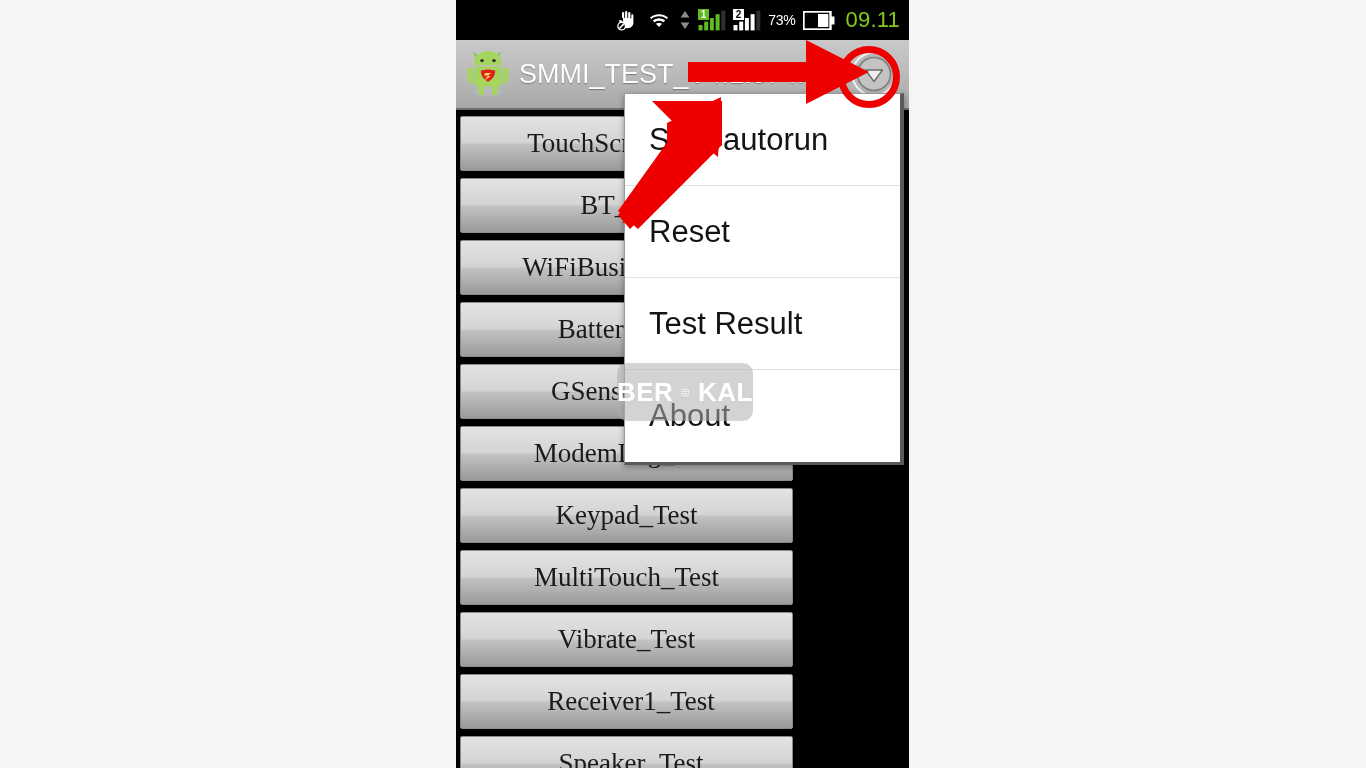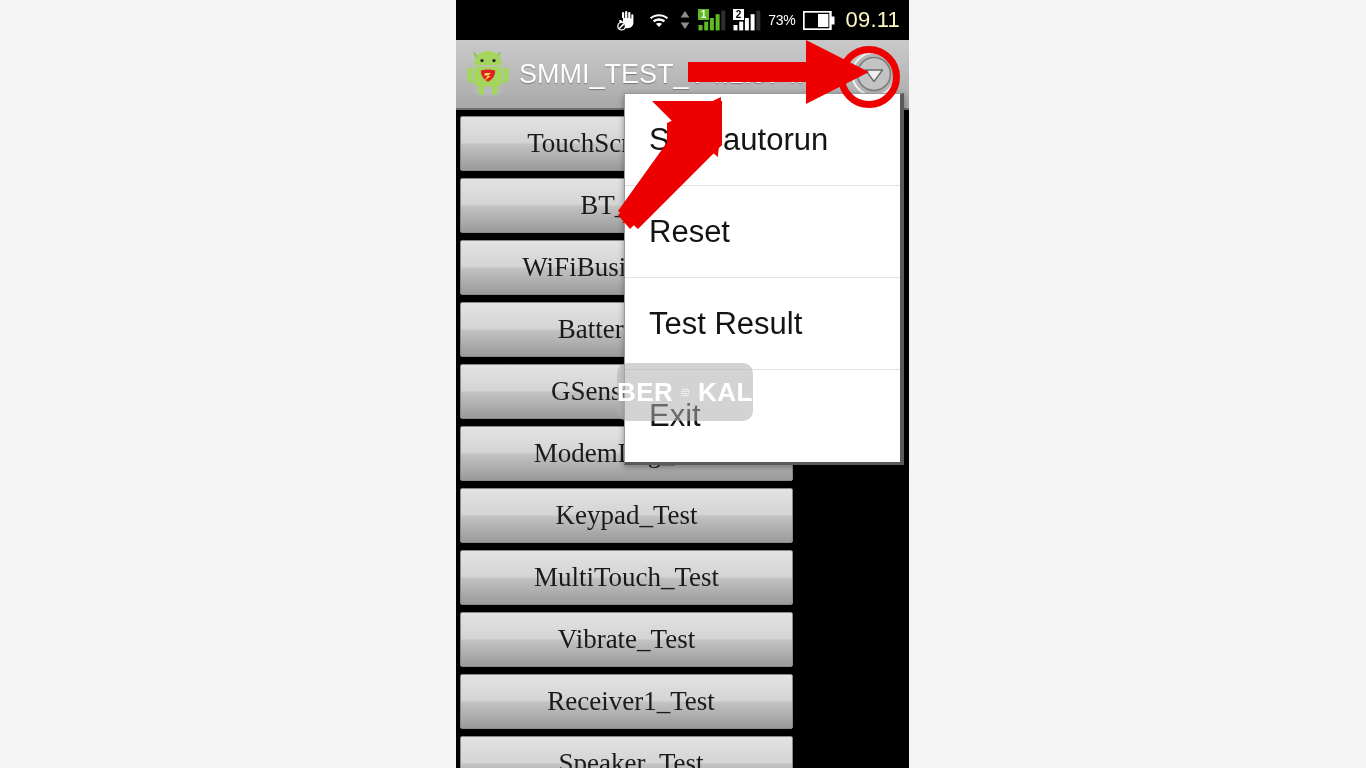--- a/index.html
+++ b/index.html
@@ -49,21 +49,21 @@
   #sb-updown { width: 12px; height: 22px; }
   #sb-sim1, #sb-sim2 { width: 28px; height: 22px; }
   #sb-battpct {
     color: #fff;
     font-size: 14px;
     font-family: "Liberation Sans", sans-serif;
     letter-spacing: -0.2px;
   }
   #sb-battery { width: 32px; height: 19px; }
   #sb-clock {
-    color: #fef9c3;
+    color: #84cc16;
     font-size: 22px;
     font-family: "Liberation Sans", sans-serif;
     margin-left: 4px;
     letter-spacing: 0.2px;
   }
 
   
   #titlebar {
     position: absolute;
     left: 0; top: 40px;
@@ -309,21 +309,21 @@
       <div class="test-btn wide">Receiver1_Test</div>
       <div class="test-btn wide">Speaker_Test</div>
     </div>
 
   </div>
 
   <div id="popup-menu">
     <div class="menu-item">Start autorun</div>
     <div class="menu-item">Reset</div>
     <div class="menu-item">Test Result</div>
-    <div class="menu-item">Exit</div>
+    <div class="menu-item">About</div>
   </div>
 
   <div id="watermark">
     <span class="wm-text">BER</span>
     <svg id="wm-globe" viewBox="0 0 20 20">
       <circle cx="10" cy="10" r="9" fill="#ffffff"></circle>
       <ellipse cx="10" cy="10" rx="4" ry="9" fill="none" stroke="#b4b4b4" stroke-width="1.3"></ellipse>
       <line x1="1" y1="10" x2="19" y2="10" stroke="#b4b4b4" stroke-width="1.3"></line>
       <line x1="2.4" y1="5.6" x2="17.6" y2="5.6" stroke="#b4b4b4" stroke-width="1.1"></line>
       <line x1="2.4" y1="14.4" x2="17.6" y2="14.4" stroke="#b4b4b4" stroke-width="1.1"></line>

